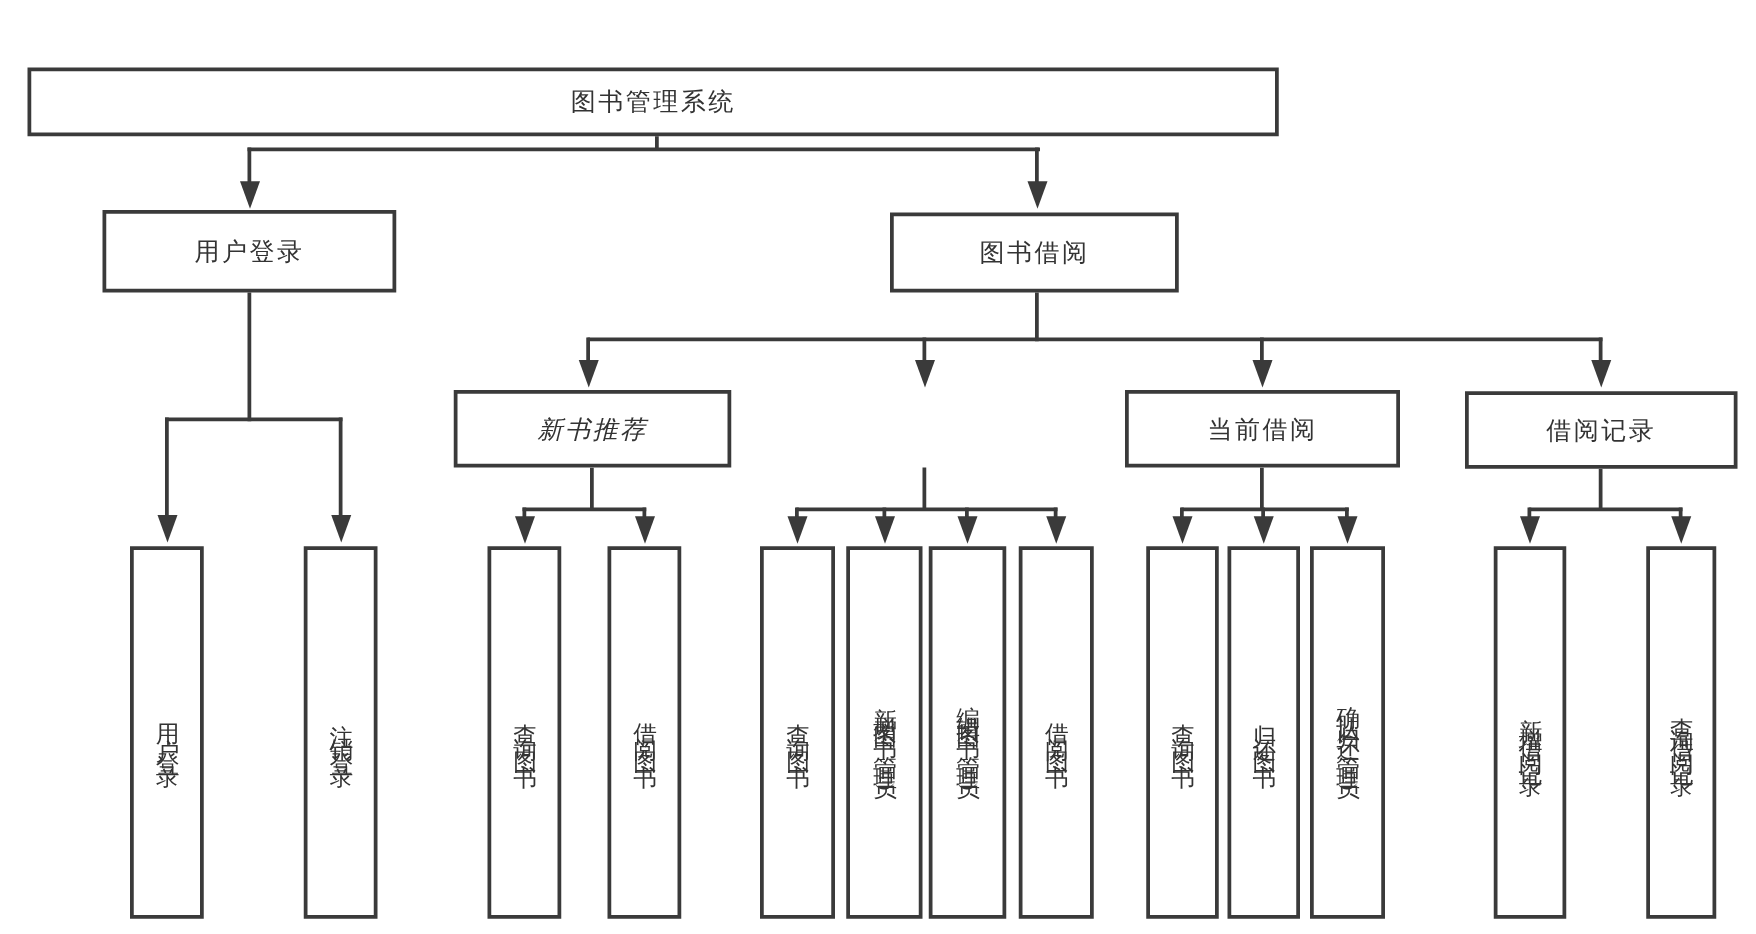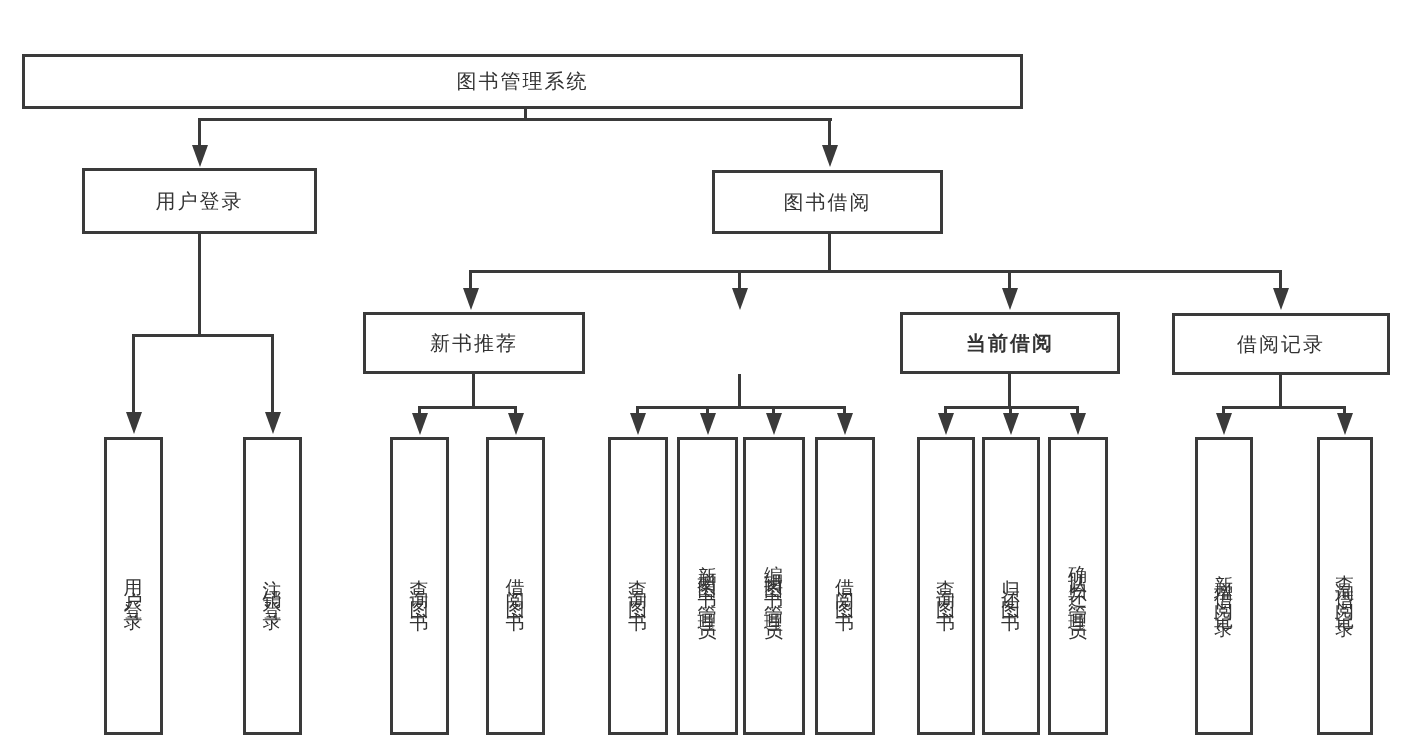--- a/index.html
+++ b/index.html
@@ -123,24 +123,24 @@
     <span class="h-label">图书管理系统</span>
   </div>
 
   <div class="box" style="left:82px; top:168px; width:235px; height:66px;">
     <span class="h-label">用户登录</span>
   </div>
   <div class="box" style="left:712px; top:170px; width:231px; height:64px;">
     <span class="h-label">图书借阅</span>
   </div>
 
-  <div class="box" style="left:363px; top:312px; width:222px; height:62px;">
+  <div class="box" style="left:363px; top:312px; width:222px; height:62px;font-style:italic;">
     <span class="h-label">新书推荐</span>
   </div>
-  <div class="box" style="left:900px; top:312px; width:220px; height:62px;font-weight:bold;">
+  <div class="box" style="left:900px; top:312px; width:220px; height:62px;">
     <span class="h-label">当前借阅</span>
   </div>
   <div class="box" style="left:1172px; top:313px; width:218px; height:62px;text-align:center;">
     <span class="h-label">借阅记录</span>
   </div>
 
   <div class="box leaf" style="left:104px; top:437px; width:59px; height:298px;">
     <span class="v-label">用户登录</span>
   </div>
   <div class="box leaf" style="left:243px; top:437px; width:59px; height:298px;">

